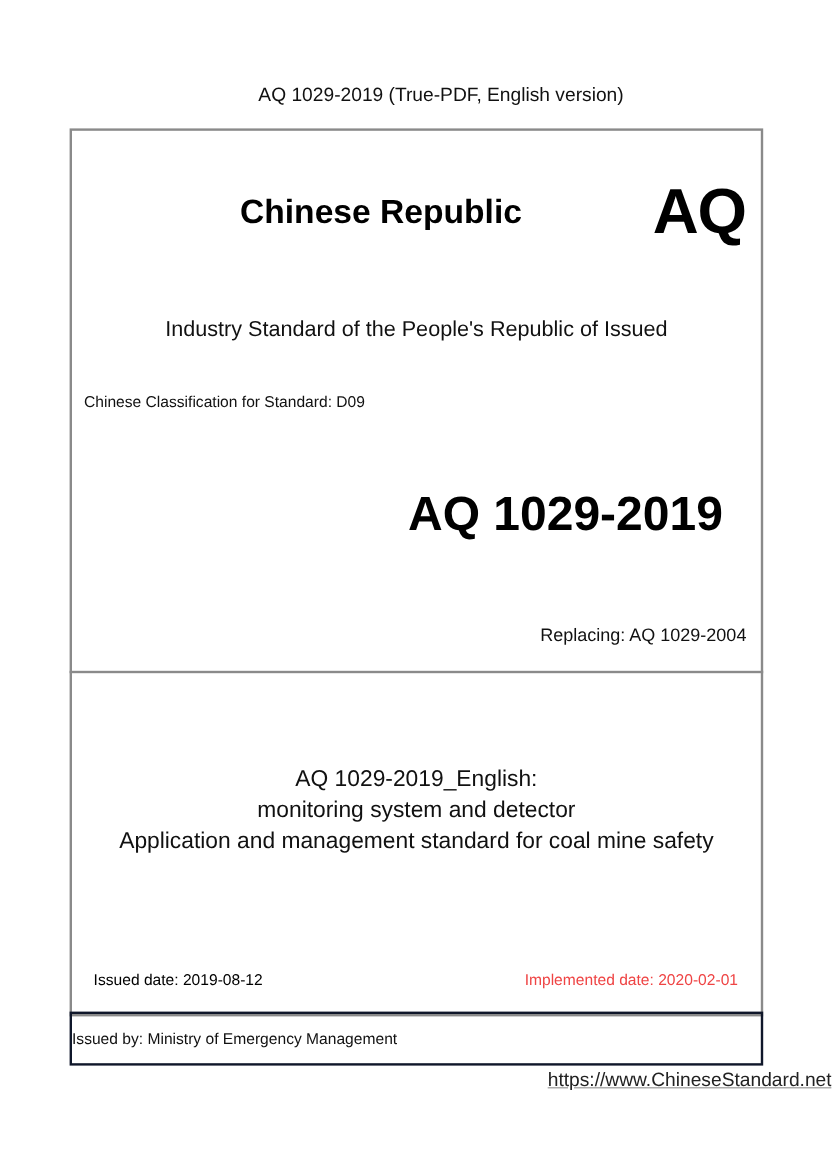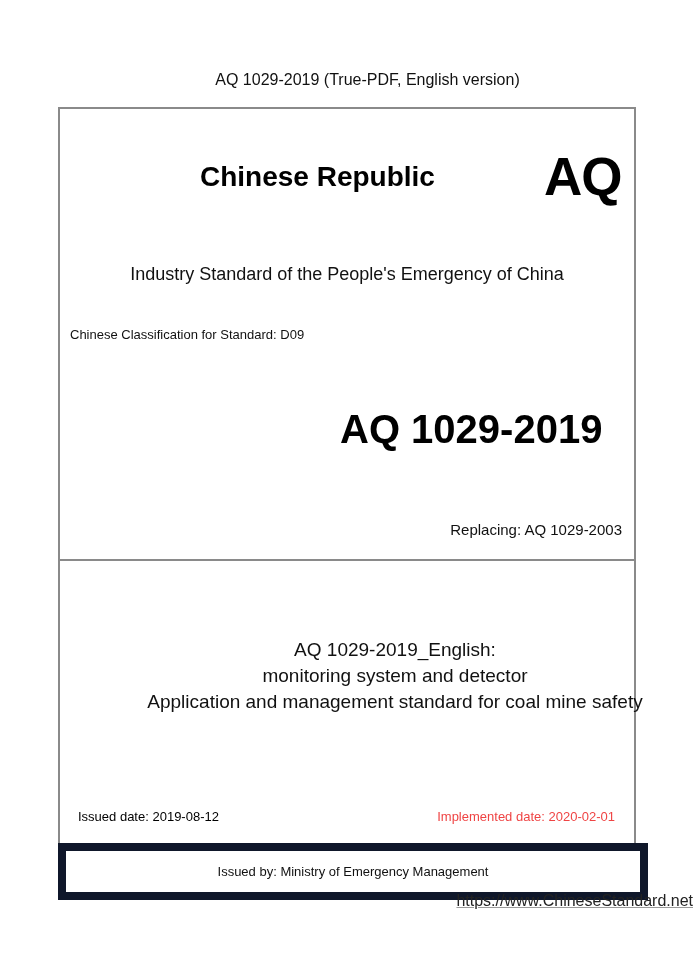--- a/index.html
+++ b/index.html
@@ -31,51 +31,51 @@
   .classification {
     left: 70px; top: 327px; font-size: 13px; color: #111;
   }
   .std-number {
     left: 340px; top: 407px; font-size: 40px; font-weight: bold; white-space: nowrap;
   }
   .replacing {
     right: 71px; top: 521px; font-size: 15px; color: #111; white-space: nowrap;
   }
   .doc-title {
-    left: 58px; width: 578px; top: 637px; text-align: center; font-size: 19px; line-height: 26px; color: #111; margin-left: 48px;
+    left: 58px; width: 578px; top: 637px; text-align: center; font-size: 19px; line-height: 26px; color: #111;
   }
   .issued-date { left: 78px; top: 809px; font-size: 13px; color: #000000; }
   .implemented-date { right: 78px; top: 809px; font-size: 13px; color: #ef4444; }
   .issuer-box {
     left: 58px; top: 843px; width: 574px; height: 41px;
-    border: 8px solid #0f172a; box-sizing: content-box;
-    display: flex; align-items: center; justify-content: center;
+    border: 2px solid #0f172a; box-sizing: content-box;
+    display: flex; align-items: center; justify-content: flex-start;
     font-size: 13px; color: #111;
   }
   .site-link {
     left: 0; width: 693px; top: 892px; text-align: right; font-size: 16px;
   }
   .site-link a { color: #222; text-decoration: underline; text-decoration-color: #999; }
 </style>
 </head>
 <body>
 
 <div class="abs header-title">AQ 1029-2019 (True-PDF, English version)</div>
 
 <div class="abs main-box"></div>
 <div class="abs divider"></div>
 
 <div class="abs chinese-standard">Chinese Republic</div>
 <div class="abs aq-big">AQ</div>
 
-<div class="abs industry">Industry Standard of the People's Emergency of China</div>
+<div class="abs industry">Industry Standard of the People's Republic of Issued</div>
 <div class="abs classification">Chinese Classification for Standard: D09</div>
 
 <div class="abs std-number">AQ 1029-2019</div>
-<div class="abs replacing">Replacing: AQ 1029-2003</div>
+<div class="abs replacing">Replacing: AQ 1029-2004</div>
 
 <div class="abs doc-title">
   <div>AQ 1029-2019_English:</div>
   <div>monitoring system and detector</div>
   <div>Application and management standard for coal mine safety</div>
 </div>
 
 <div class="abs issued-date">Issued date: 2019-08-12</div>
 <div class="abs implemented-date">Implemented date: 2020-02-01</div>
 

